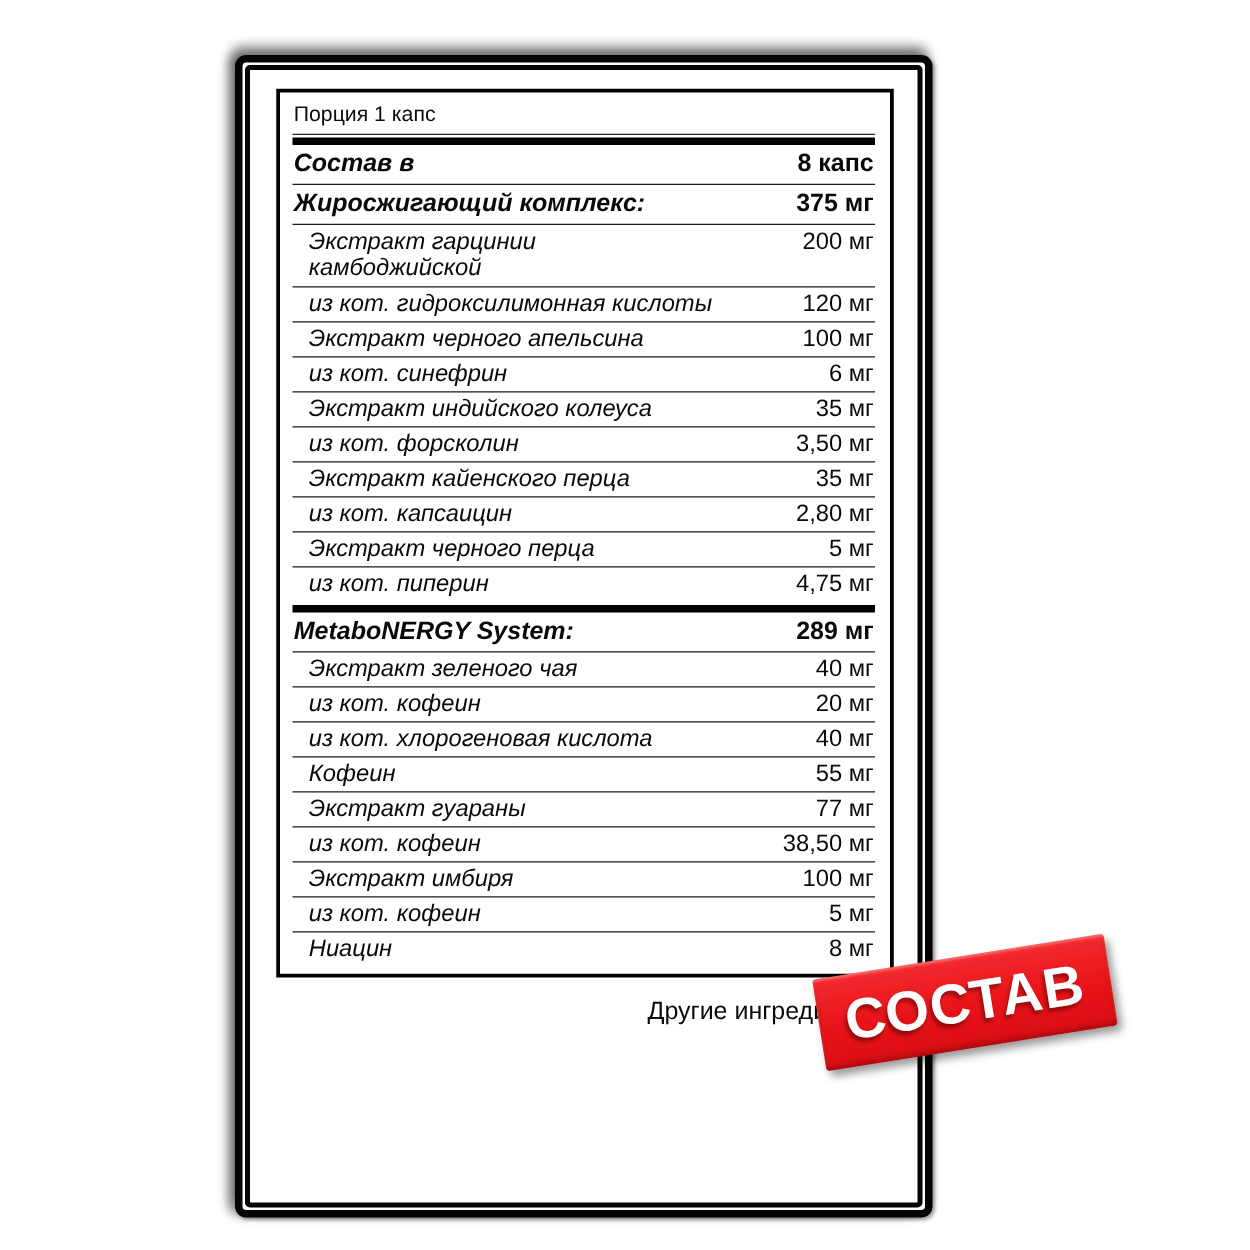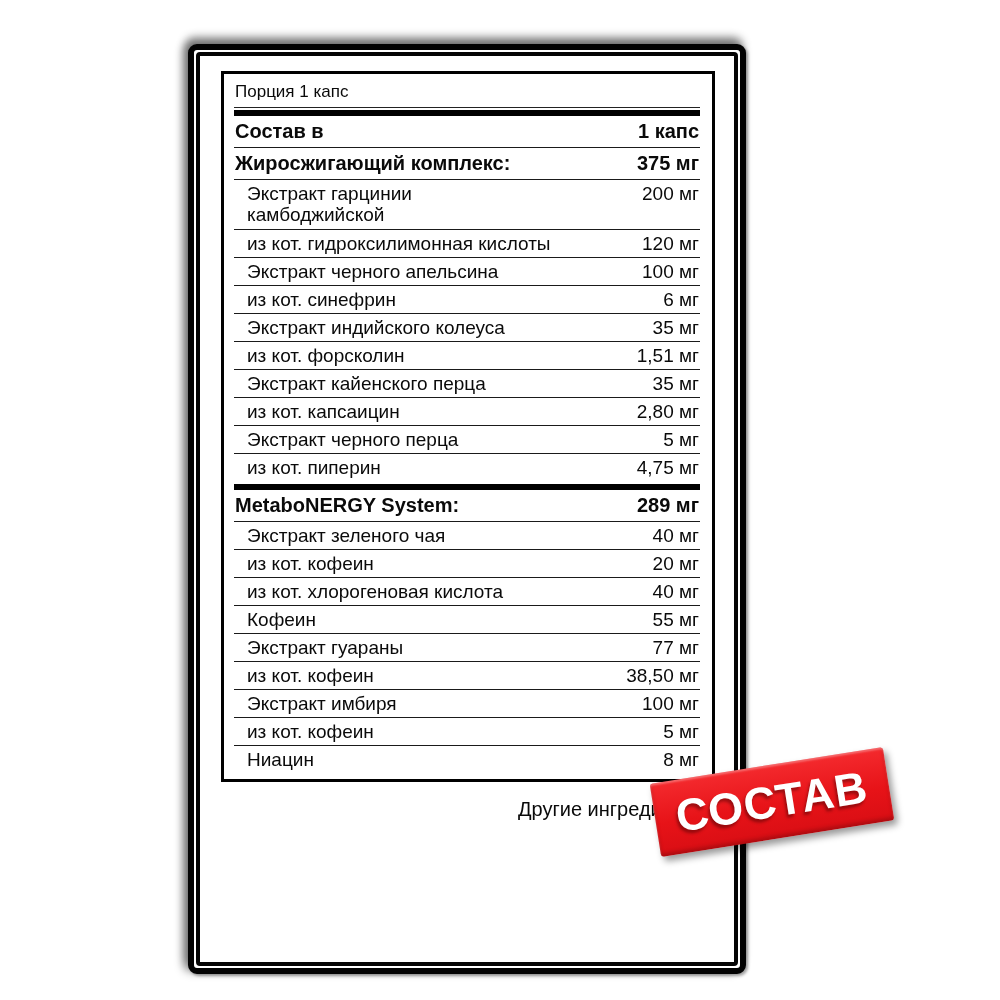--- a/index.html
+++ b/index.html
@@ -20,21 +20,21 @@
   }
 
   
   .facts-box { border:3px solid #000; background:#fff; padding:5px 12px 4px 10px; }
   .serving-row { font-size:17px; line-height:20px; padding:3px 0 5px 1px; border-bottom:1.5px solid #222; }
   .thick-bar { position:relative; height:6px; background:#000; margin:2px 0 0 0; }
   .thick-bar .artifact { position:absolute; top:-4px; left:33%; width:26px; height:4px; overflow:hidden; }
 
   .row { display:flex; justify-content:space-between; align-items:baseline;
          border-bottom:1.5px solid #1a1a1a; padding:3px 1px; font-size:19px; line-height:21px; }
-  .row .name { white-space:pre-line; text-align:left; }
+  .row .name { white-space:pre-line; text-align:left;font-style:italic; }
   .row .val  { white-space:nowrap; padding-left:8px; }
   .row.bold { font-weight:bold; font-size:20px; line-height:23px; padding:4px 1px; }
   .row.item .name { padding-left:12px; }
   .row.last { border-bottom:none; padding-bottom:5px;gap:32px; }
   .row.twoline { padding:3px 1px 4px;gap:28px; }
 
   
   .other-block { padding:16px 2px 0 2px; }
   .other-title { font-weight:normal; font-size:20px; padding-bottom:10px;text-align:right; }
   .other-text  { font-size:20px; line-height:32px; white-space:pre-line; }
@@ -62,21 +62,21 @@
 
       <div class="facts-box">
 
         <div class="serving-row">Порция 1 капс</div>
         <div class="thick-bar">
           <span class="artifact"></span>
         </div>
 
         <div class="row bold">
           <span class="name">Состав в</span>
-          <span class="val">1 капс</span>
+          <span class="val">8 капс</span>
         </div>
 
         <div class="row bold">
           <span class="name">Жиросжигающий комплекс:</span>
           <span class="val">375 мг</span>
         </div>
 
         <div class="row item twoline">
           <span class="name">Экстракт гарцинии
 камбоджийской</span>
@@ -93,21 +93,21 @@
         <div class="row item">
           <span class="name">из кот. синефрин</span>
           <span class="val">6 мг</span>
         </div>
         <div class="row item">
           <span class="name">Экстракт индийского колеуса</span>
           <span class="val">35 мг</span>
         </div>
         <div class="row item">
           <span class="name">из кот. форсколин</span>
-          <span class="val">1,51 мг</span>
+          <span class="val">3,50 мг</span>
         </div>
         <div class="row item">
           <span class="name">Экстракт кайенского перца</span>
           <span class="val">35 мг</span>
         </div>
         <div class="row item">
           <span class="name">из кот. капсаицин</span>
           <span class="val">2,80 мг</span>
         </div>
         <div class="row item">

